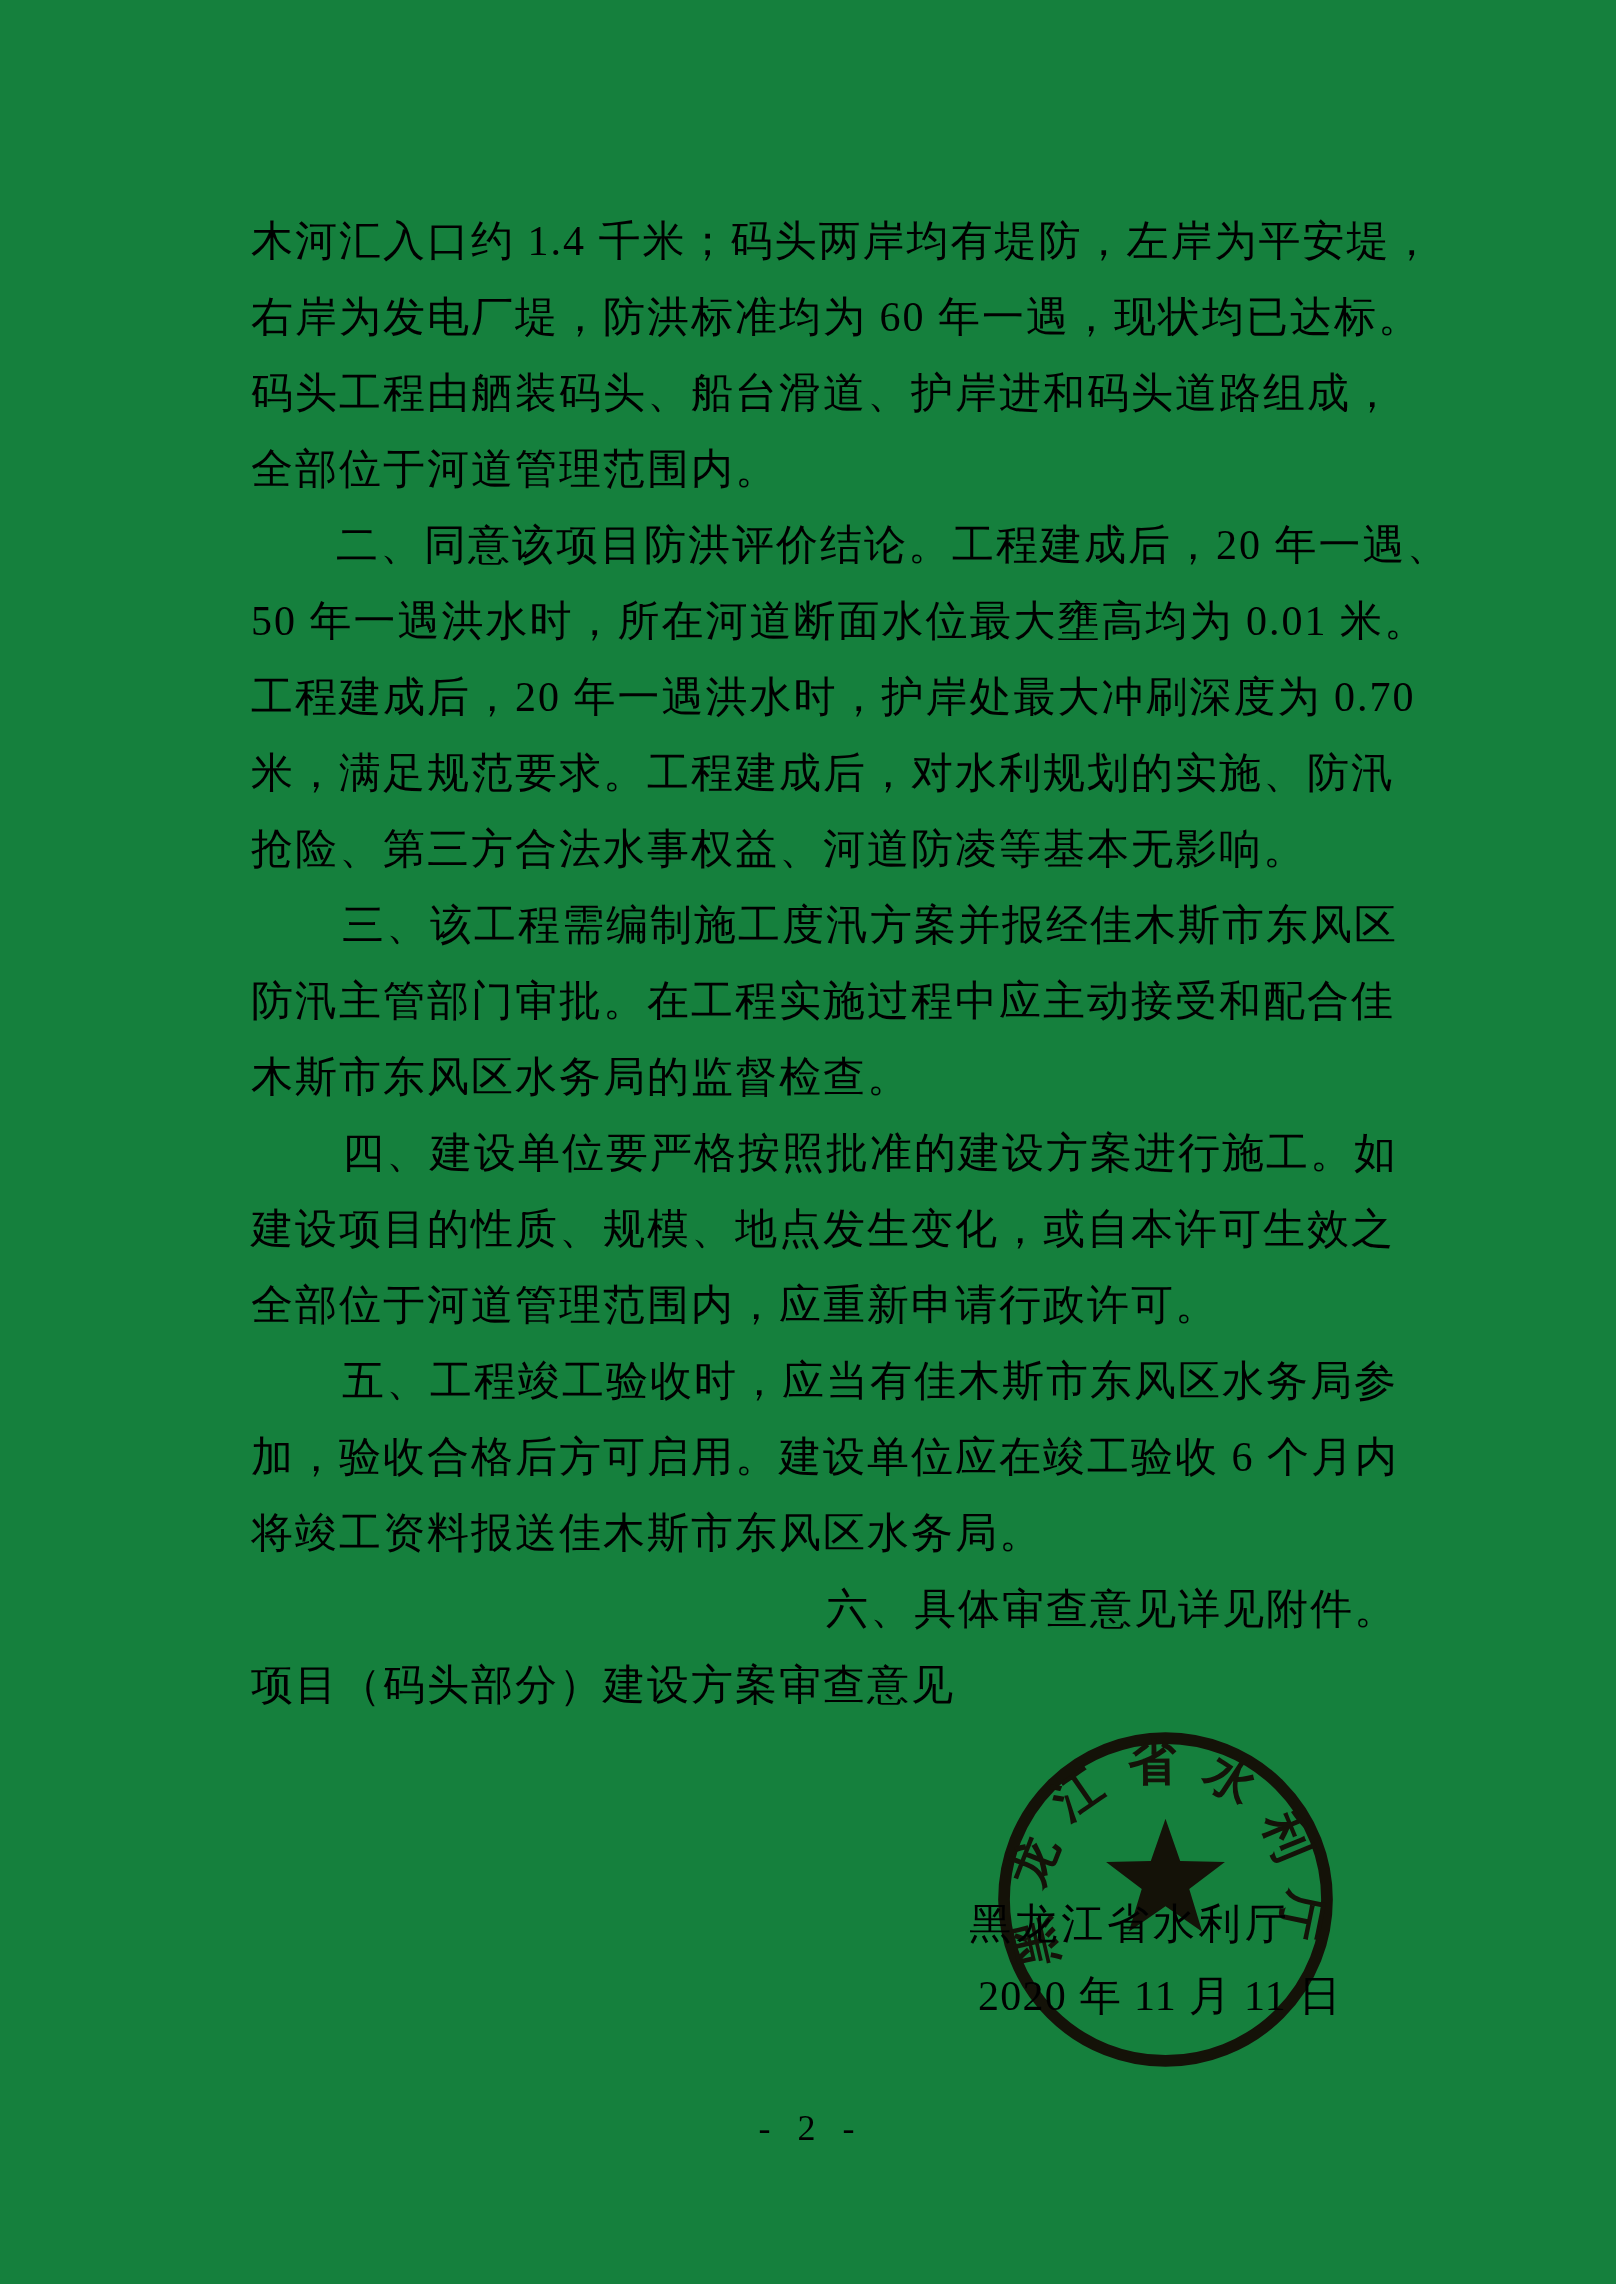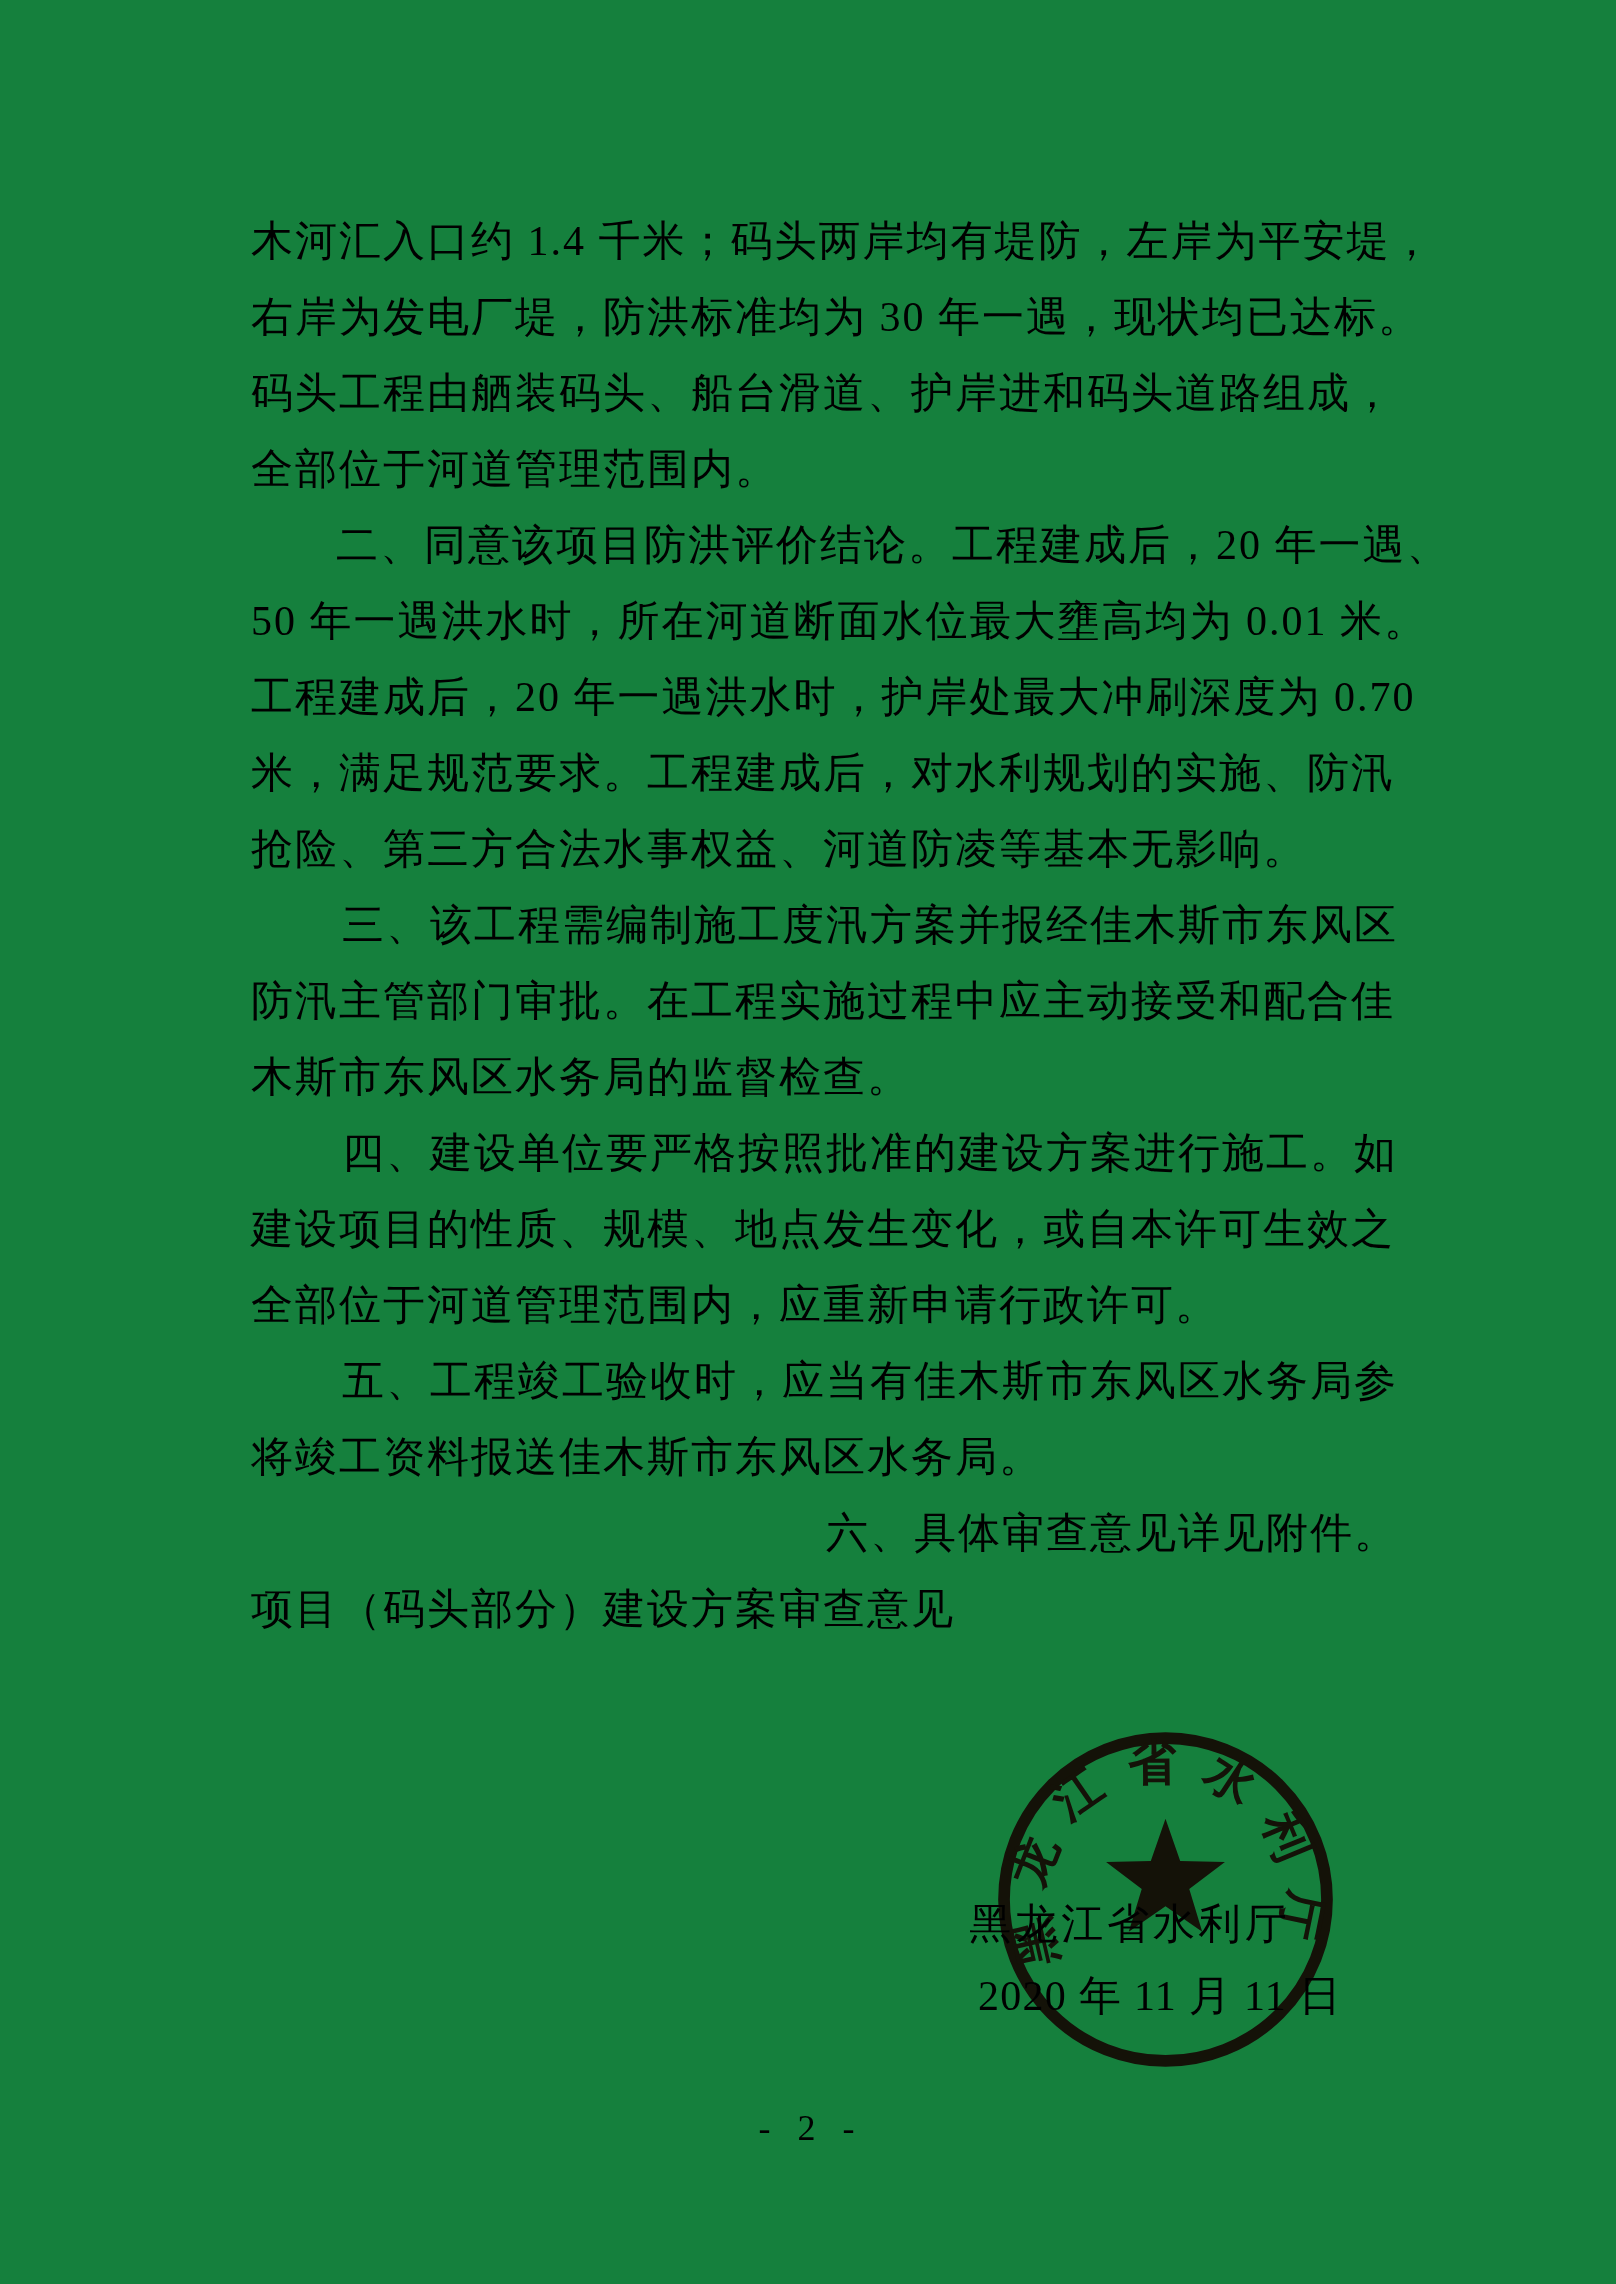--- a/index.html
+++ b/index.html
@@ -69,35 +69,36 @@
     font-weight: bold;
   }
 </style>
 </head>
 <body>
 
 <div class="page">
 
   <div class="body-text">
     <div class="line">木河汇入口约 1.4 千米；码头两岸均有堤防，左岸为平安堤，</div>
-    <div class="line">右岸为发电厂堤，防洪标准均为 30 年一遇，现状均已达标。</div>
+    <div class="line">右岸为发电厂堤，防洪标准均为 60 年一遇，现状均已达标。</div>
     <div class="line">码头工程由舾装码头、船台滑道、护岸进和码头道路组成，</div>
     <div class="line">全部位于河道管理范围内。</div>
     <div class="line indent">二、同意该项目防洪评价结论。工程建成后，20 年一遇、</div>
     <div class="line">50 年一遇洪水时，所在河道断面水位最大壅高均为 0.01 米。</div>
     <div class="line">工程建成后，20 年一遇洪水时，护岸处最大冲刷深度为 0.70</div>
     <div class="line">米，满足规范要求。工程建成后，对水利规划的实施、防汛</div>
     <div class="line">抢险、第三方合法水事权益、河道防凌等基本无影响。</div>
     <div class="line indent">三、该工程需编制施工度汛方案并报经佳木斯市东风区</div>
     <div class="line">防汛主管部门审批。在工程实施过程中应主动接受和配合佳</div>
     <div class="line">木斯市东风区水务局的监督检查。</div>
     <div class="line indent">四、建设单位要严格按照批准的建设方案进行施工。如</div>
     <div class="line">建设项目的性质、规模、地点发生变化，或自本许可生效之</div>
     <div class="line">全部位于河道管理范围内，应重新申请行政许可。</div>
     <div class="line indent">五、工程竣工验收时，应当有佳木斯市东风区水务局参</div>
+    <div class="line">加，验收合格后方可启用。建设单位应在竣工验收 6 个月内</div>
     <div class="line">将竣工资料报送佳木斯市东风区水务局。</div>
     <div class="line indent">六、具体审查意见详见附件。</div>
     <div class="line">项目（码头部分）建设方案审查意见</div>
   </div>
 
   <div class="signature">黑龙江省水利厅</div>
 
   <div class="doc-date">2020 年 11 月 11 日</div>
 
   <svg class="seal" viewBox="0 0 536 536" xmlns="http://www.w3.org/2000/svg">

